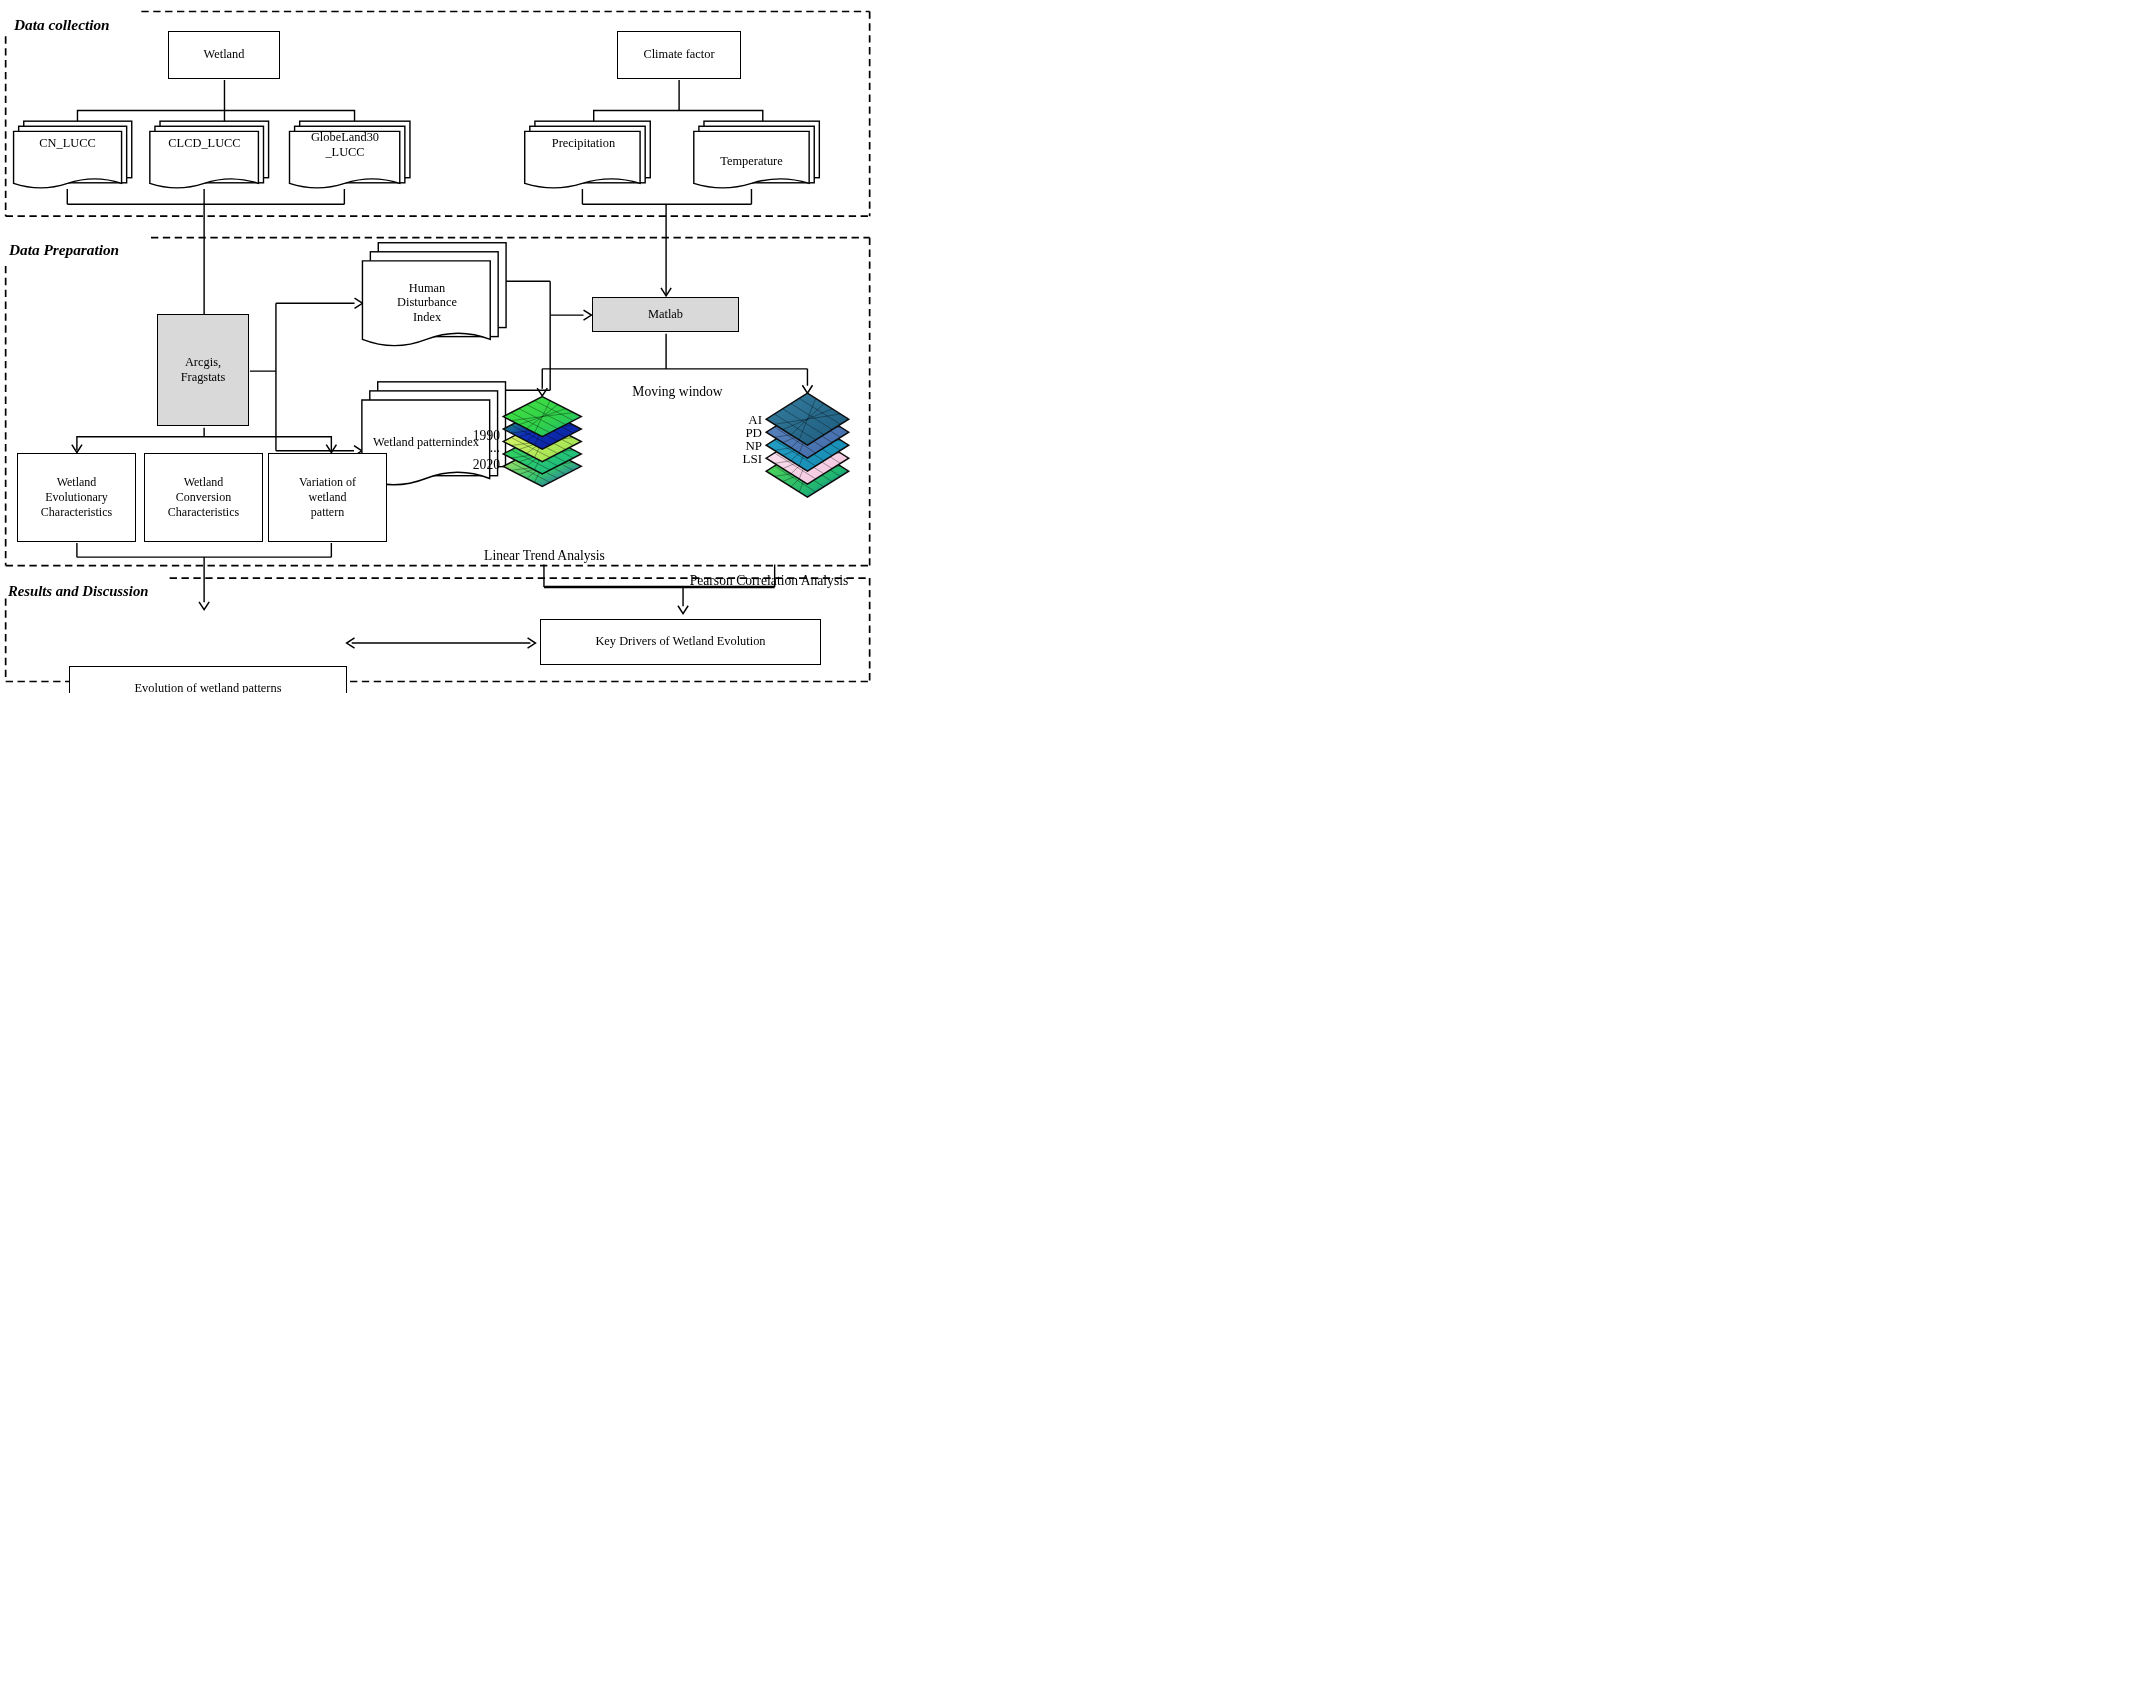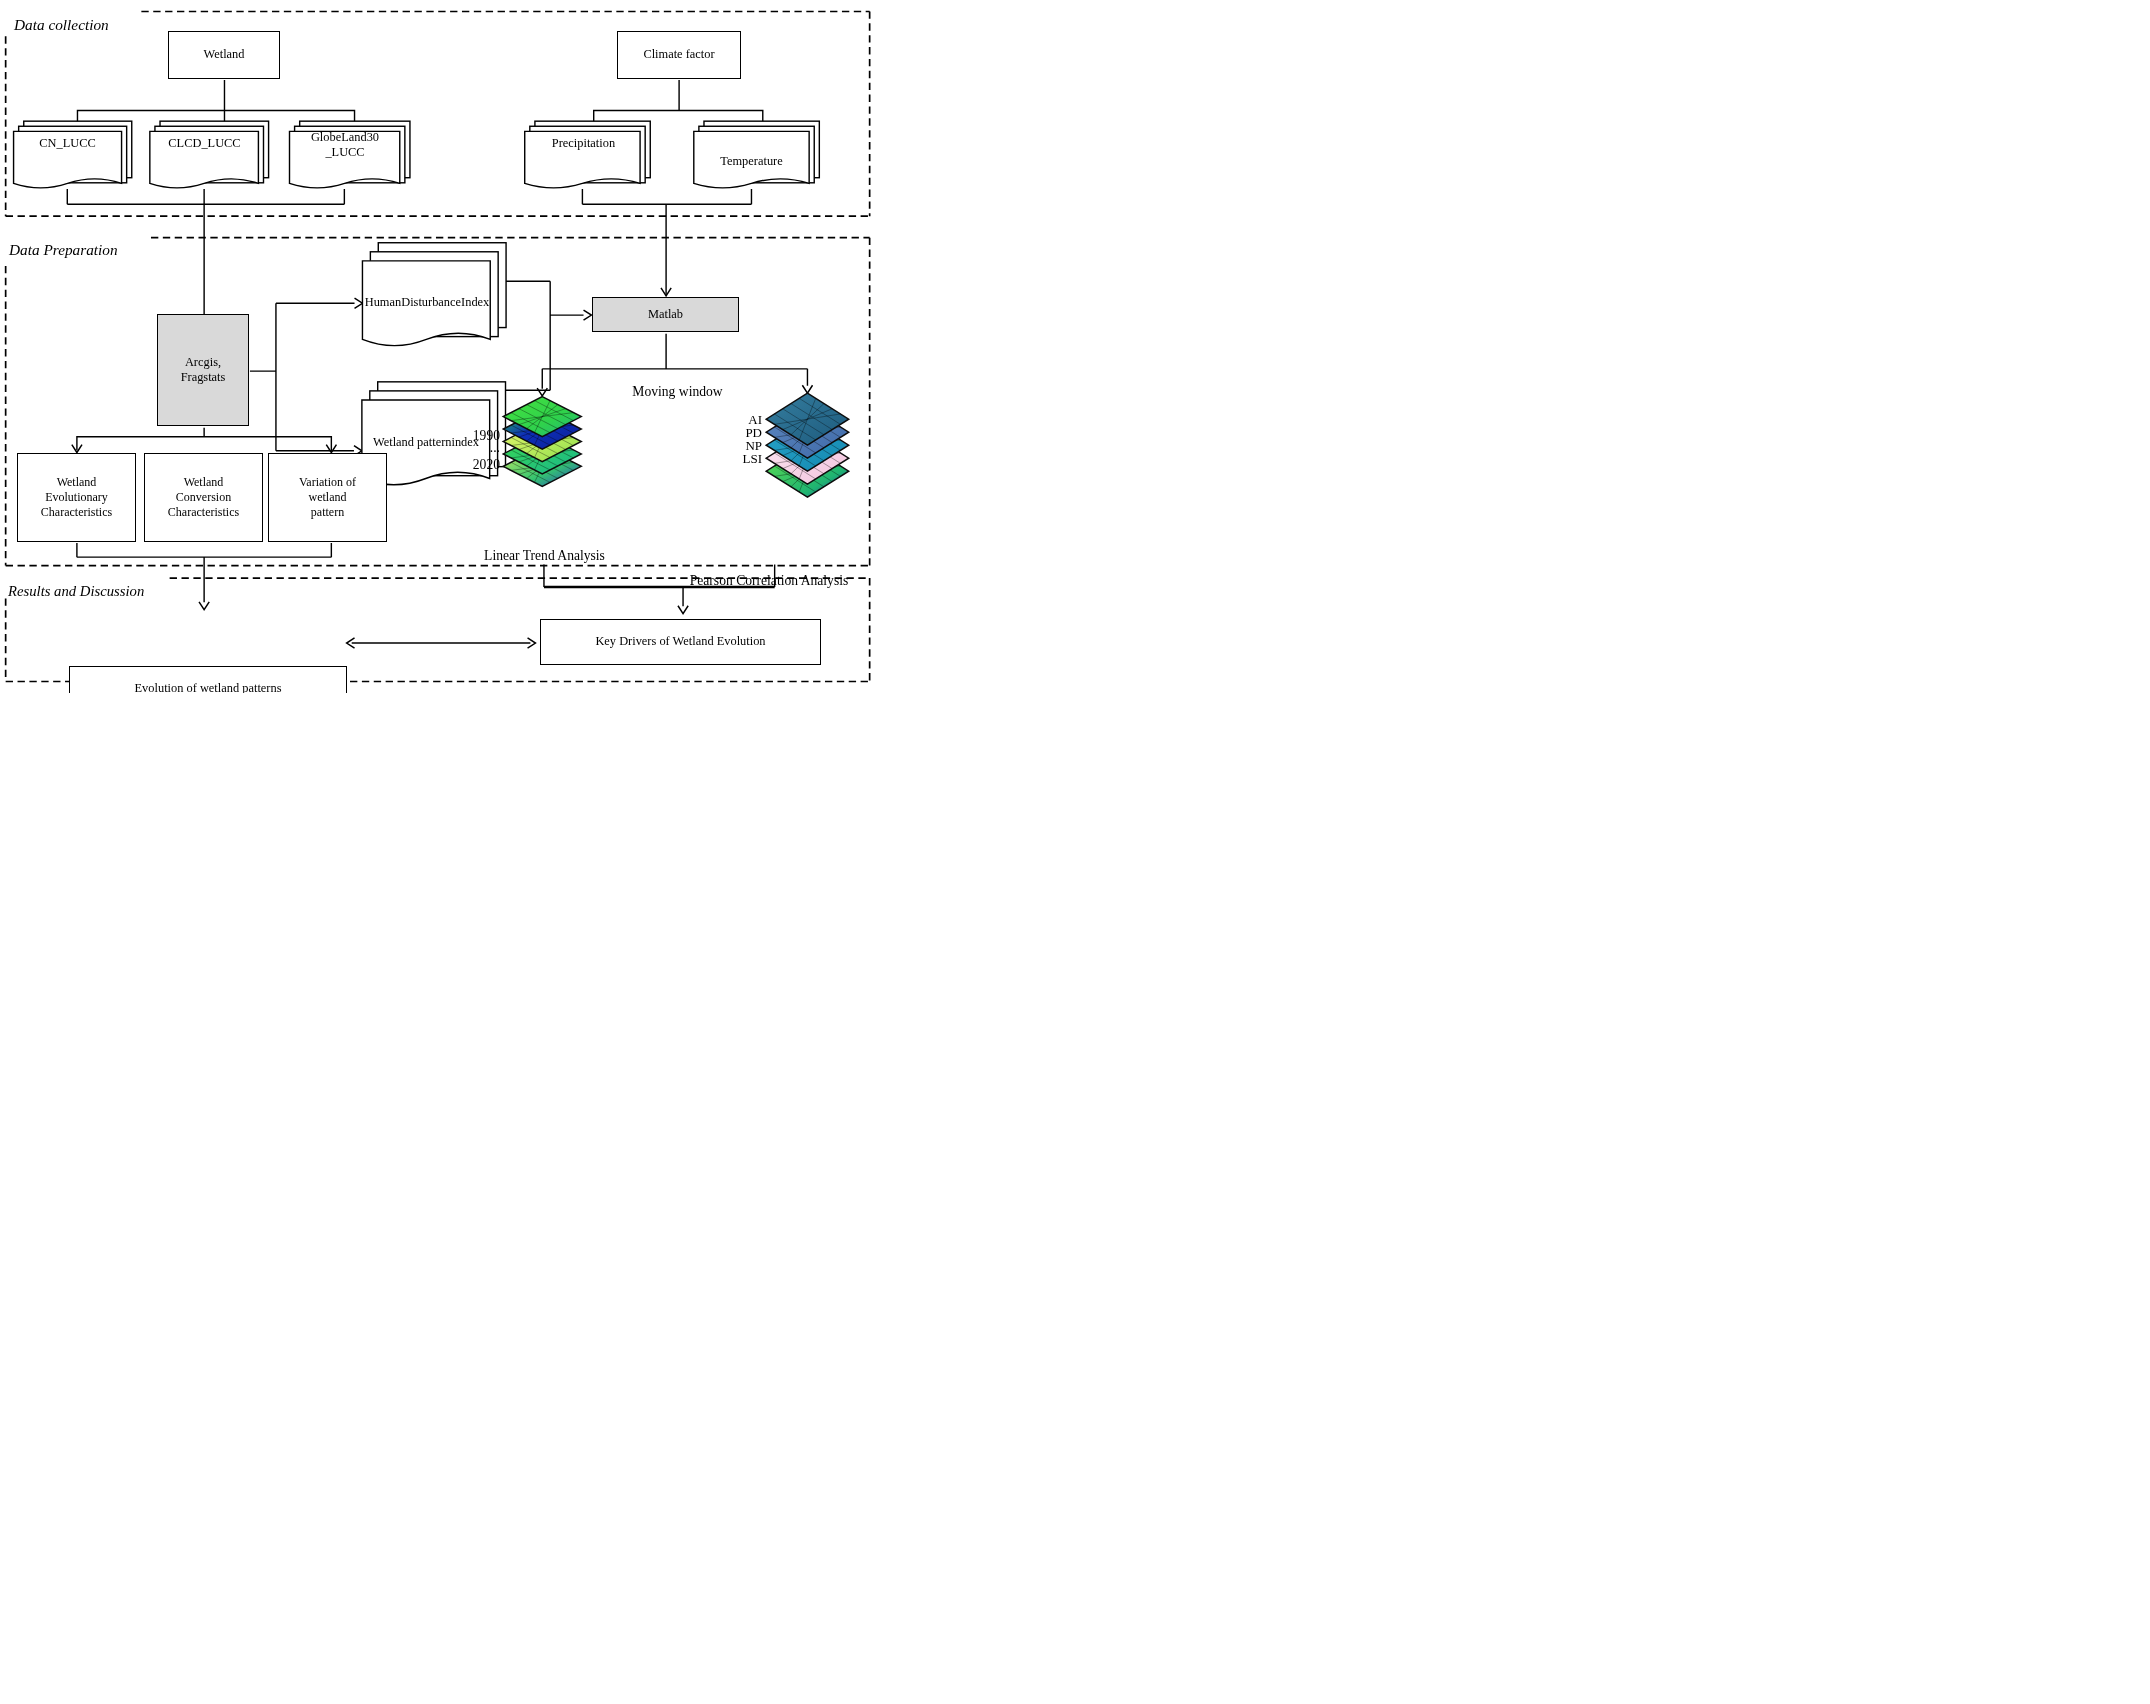--- a/index.html
+++ b/index.html
@@ -1,21 +1,21 @@
 <!DOCTYPE html>
 <html style="font-size:9px"><head>
 <meta charset="utf-8">
 <style>
   html,body{margin:0;padding:0;background:#fff;}
   #canvas{position:relative;width:877px;height:693px;background:#fff;overflow:hidden;
           font-family:"Liberation Serif","DejaVu Serif",serif;color:#000;}
   #diagram-svg{position:absolute;left:0;top:0;}
   .lbl{position:absolute;display:flex;align-items:center;justify-content:center;
        text-align:center;line-height:1.18;color:#000;}
-  .section-label{justify-content:flex-start;font-weight:normal;font-style:italic;font-size:15.3px;}
+  .section-label{justify-content:flex-start;font-weight:bold;font-style:italic;font-size:15.3px;}
   .node{position:absolute;display:flex;flex-direction:column;align-items:center;justify-content:center;
         text-align:center;border:1.7px solid #000;background:#fff;font-size:12.4px;line-height:1.25;}
   .gray{background:#d9d9d9;}
   .doc-label{font-size:12.4px;background:transparent;}
   .small{font-size:12px;}
   .caption{font-size:13.6px;}
   .yr{justify-content:flex-end;font-size:13.6px;}
   .idx{justify-content:flex-end;font-size:13px;}
 </style>
 </head>
@@ -245,21 +245,21 @@
 </div>
 
 <div class="lbl doc-label" style="left:13.6px;top:126px;width:108px;height:34px;">CN_LUCC</div>
 <div class="lbl doc-label" style="left:150px;top:126px;width:109px;height:34px;">CLCD_LUCC</div>
 <div class="lbl doc-label" style="left:290px;top:124px;width:110px;height:41px;flex-direction:column;">
   <span>GlobeLand30</span>
   <span>_LUCC</span>
 </div>
 <div class="lbl doc-label" style="left:525px;top:126px;width:117px;height:34px;">Precipitation</div>
 <div class="lbl doc-label" style="left:694px;top:144px;width:115px;height:34px;">Temperature</div>
-<div class="lbl doc-label" style="left:363px;top:257px;width:128px;height:91px;flex-direction:row;">
+<div class="lbl doc-label" style="left:363px;top:257px;width:128px;height:91px;flex-direction:column;">
   <span>Human</span>
   <span>Disturbance</span>
   <span>Index</span>
 </div>
 <div class="lbl doc-label" style="left:362px;top:408px;width:128px;height:68px;flex-direction:row;">
   <span>Wetland pattern</span>
   <span>index</span>
 </div>
 
 <div class="node small" style="left:17px;top:453px;width:117px;height:87px;">

